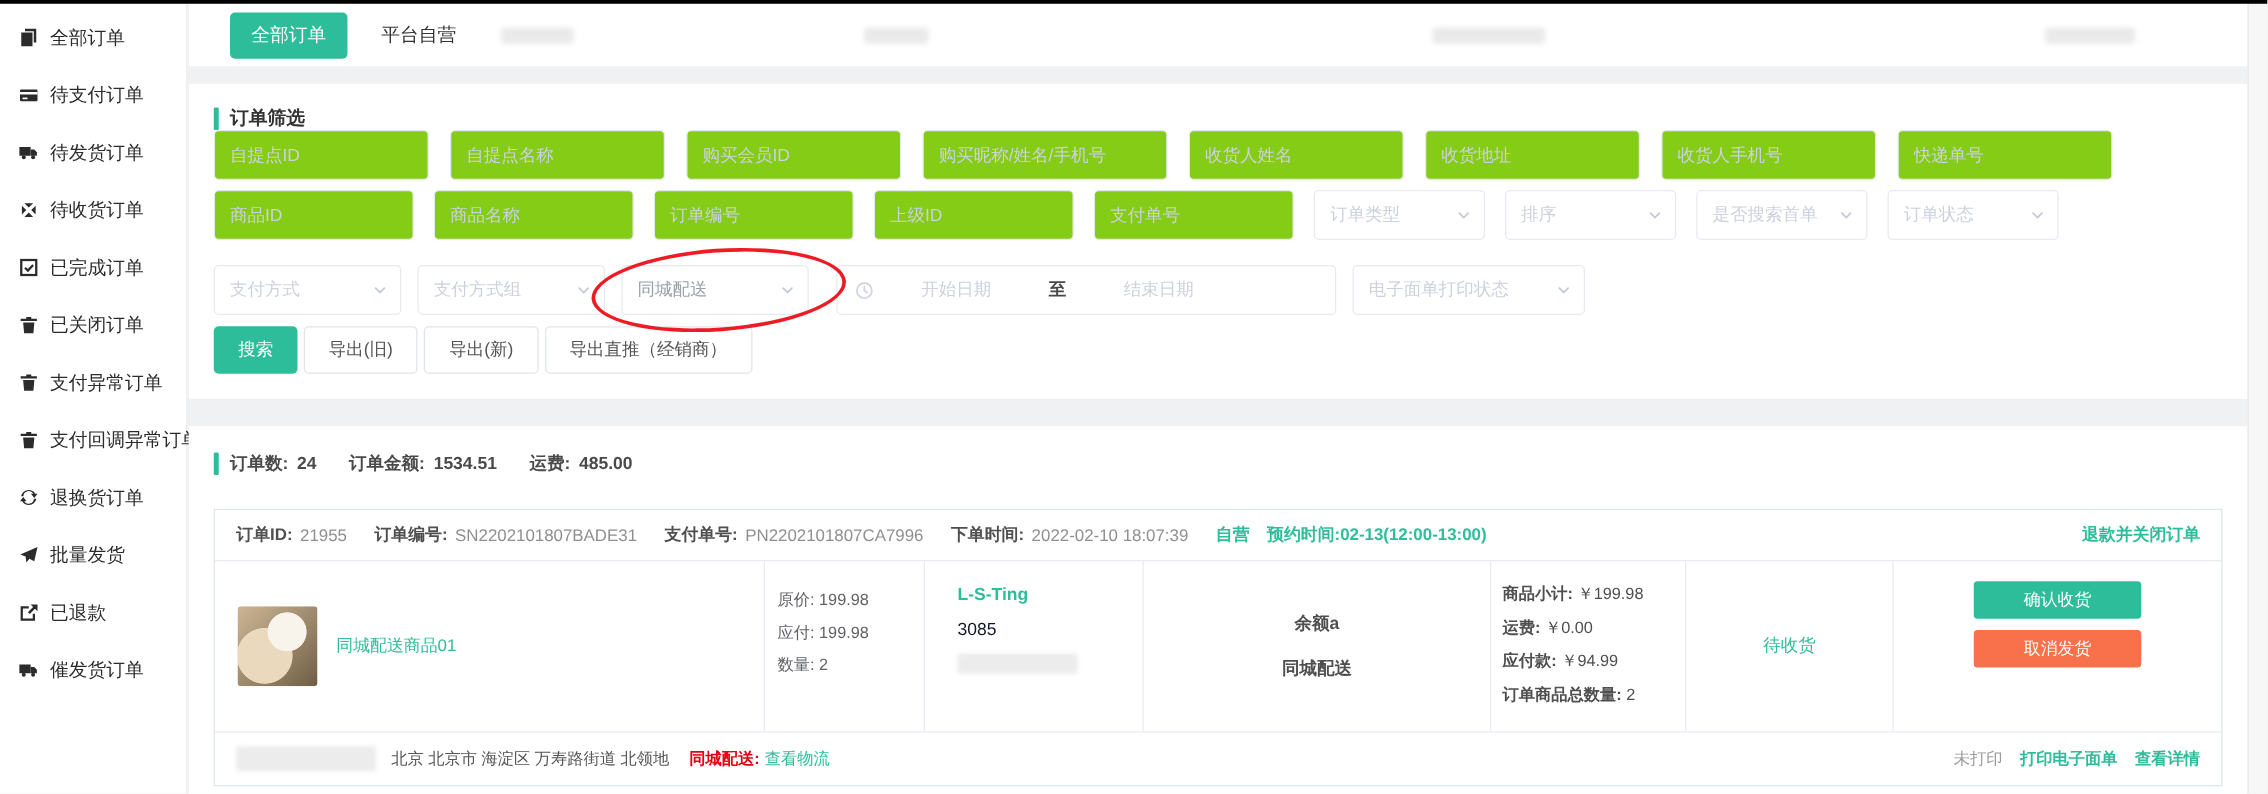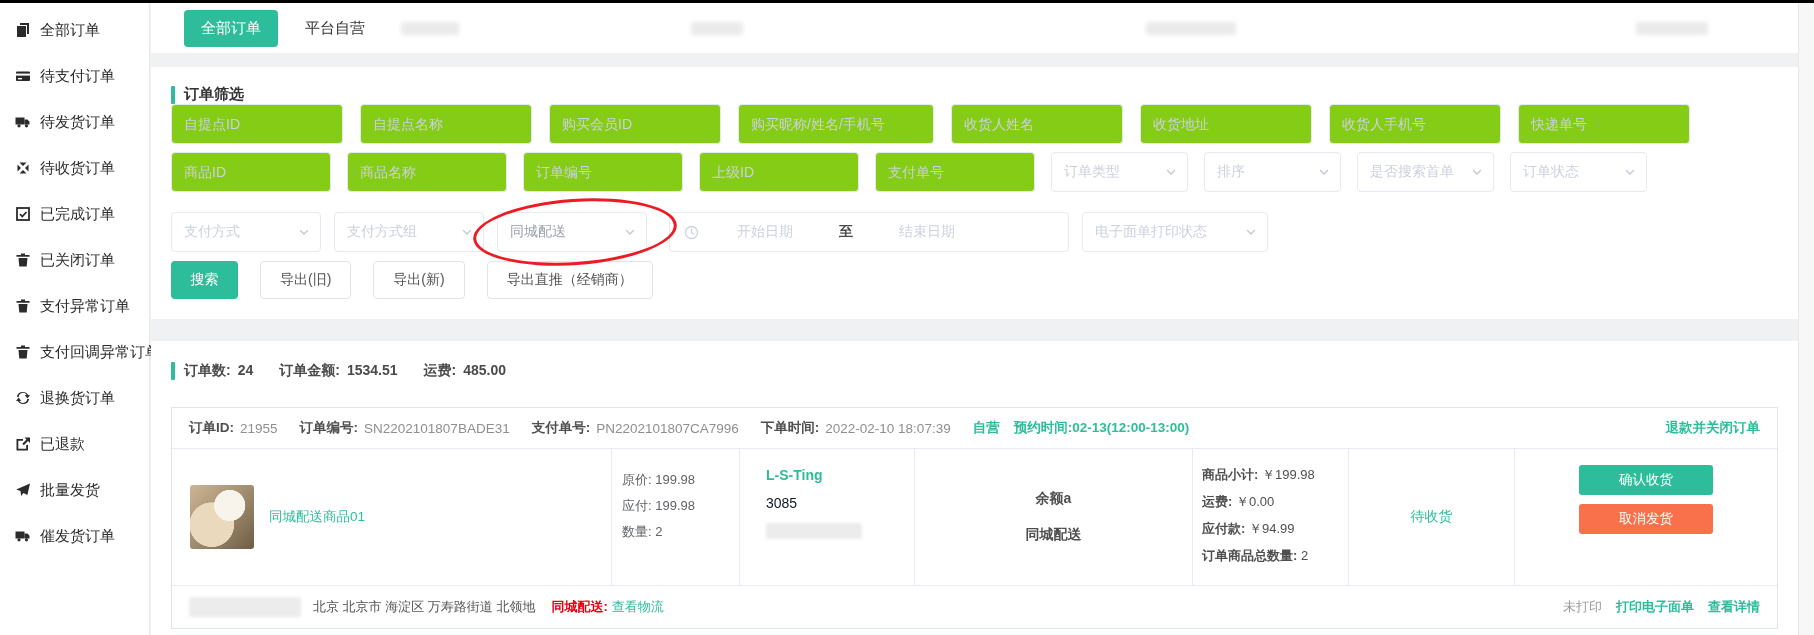--- a/index.html
+++ b/index.html
@@ -57,21 +57,21 @@
     border:3px solid #ee1b24; border-radius:50%; transform:rotate(-4deg);
     pointer-events:none;
   }
   .datebox {
     width:400px; height:40px; border:1px solid #e6e9f0; border-radius:4px; background:#fff;
     display:flex; align-items:center; padding:0 14px; font-size:14px; cursor:pointer;
   }
   .datebox .ph { color:#ccd1dd; width:132px; text-align:center; }
   .datebox .to { color:#4a4a4a; font-weight:bold; width:30px; text-align:center; }
 
-  .btnrow { margin-top:8px; display:flex; gap:22px; }
+  .btnrow { margin-top:8px; display:flex; gap:5px; }
   .btn {
     height:38px; border-radius:4px; font-size:14px; cursor:pointer;
     font-family:"Liberation Sans", sans-serif;
   }
   .btn.primary { width:67px; background:var(--green); color:#fff; border:none; }
   .btn.plain { background:#fff; border:1px solid #dfe3ea; color:#555; padding:0 19px; }
 
   
   .listcard { margin-top:22px; padding:21px 20px 0; height:300px; }
   .summary { display:flex; align-items:center; font-size:14px; font-weight:bold; color:#4a4a4a; margin-bottom:27px; }
@@ -207,33 +207,33 @@
         <svg viewBox="0 0 16 16">
           <path d="M8 2a6 6 0 0 1 5.2 3H15l-2.6 3.4L9.8 5h1.9A4.3 4.3 0 0 0 3.7 7H1.9A6 6 0 0 1 8 2z"></path>
           <path d="M8 14a6 6 0 0 1-5.2-3H1l2.6-3.4L6.2 11H4.3a4.3 4.3 0 0 0 7.9-2h1.9A6 6 0 0 1 8 14z"></path>
         </svg>
       </span>
     <span>退换货订单</span>
   </div>
   <div class="side-item">
     <span class="sicon">
         <svg viewBox="0 0 16 16">
+          <path d="M15 1.5L1.2 7.6l4.3 1.5.6 4.9 2.4-3 3.9 1.9z"></path>
+        </svg>
+      </span>
+    <span>批量发货</span>
+  </div>
+  <div class="side-item">
+    <span class="sicon">
+        <svg viewBox="0 0 16 16">
           <path d="M9.5 1.5H15V7l-2-2-4.2 4.2-1.5-1.5 4.2-4.2z"></path>
           <path d="M13 9v5.5H1.5V3H8v1.8H3.3v7.9h7.9V9z"></path>
         </svg>
       </span>
     <span>已退款</span>
-  </div>
-  <div class="side-item">
-    <span class="sicon">
-        <svg viewBox="0 0 16 16">
-          <path d="M15 1.5L1.2 7.6l4.3 1.5.6 4.9 2.4-3 3.9 1.9z"></path>
-        </svg>
-      </span>
-    <span>批量发货</span>
   </div>
   <div class="side-item">
     <span class="sicon">
         <svg viewBox="0 0 16 16">
           <path d="M.5 3.5h9v7h-9z"></path>
           <path d="M9.5 5.5h2.9l2.1 2.2v2.8h-5z"></path>
           <circle cx="4" cy="11.8" r="1.6"></circle>
           <circle cx="11.5" cy="11.8" r="1.6"></circle>
         </svg>
       </span>

